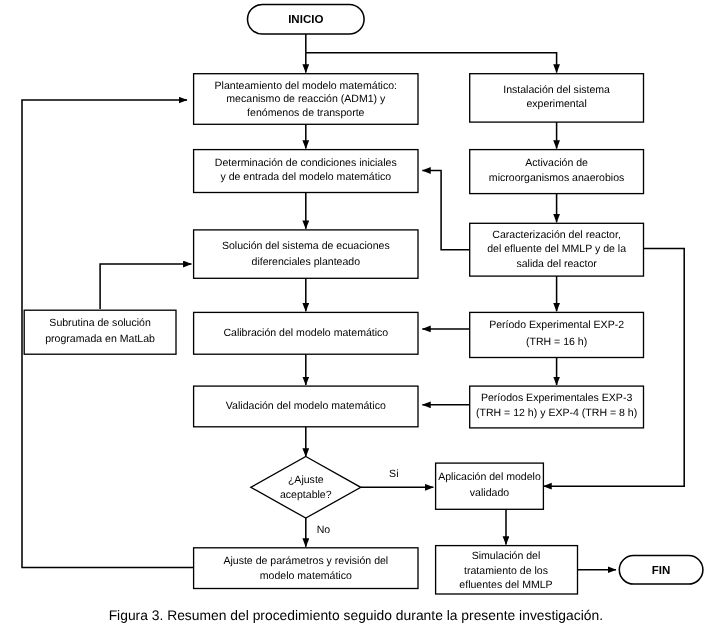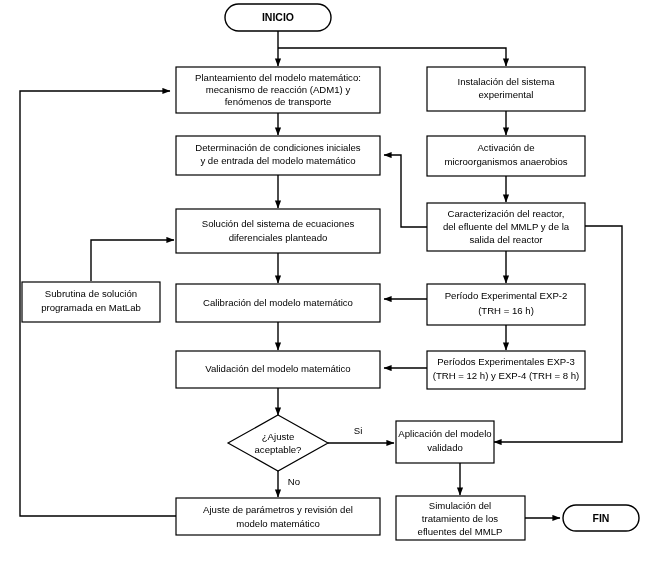--- a/index.html
+++ b/index.html
@@ -238,13 +238,14 @@
       <text class="node-label" x="460" y="532">efluentes del MMLP</text>
     </g>
 
     <g>
       <rect class="node-terminal" x="563" y="505" width="76" height="26" rx="13" ry="13"></rect>
       <text class="terminal-label" x="601" y="519">FIN</text>
     </g>
 
   </svg>
 
+  <div class="caption">Figura 3. Resumen del procedimiento seguido durante la presente investigación.</div>
 </div>
 
 </body></html>

